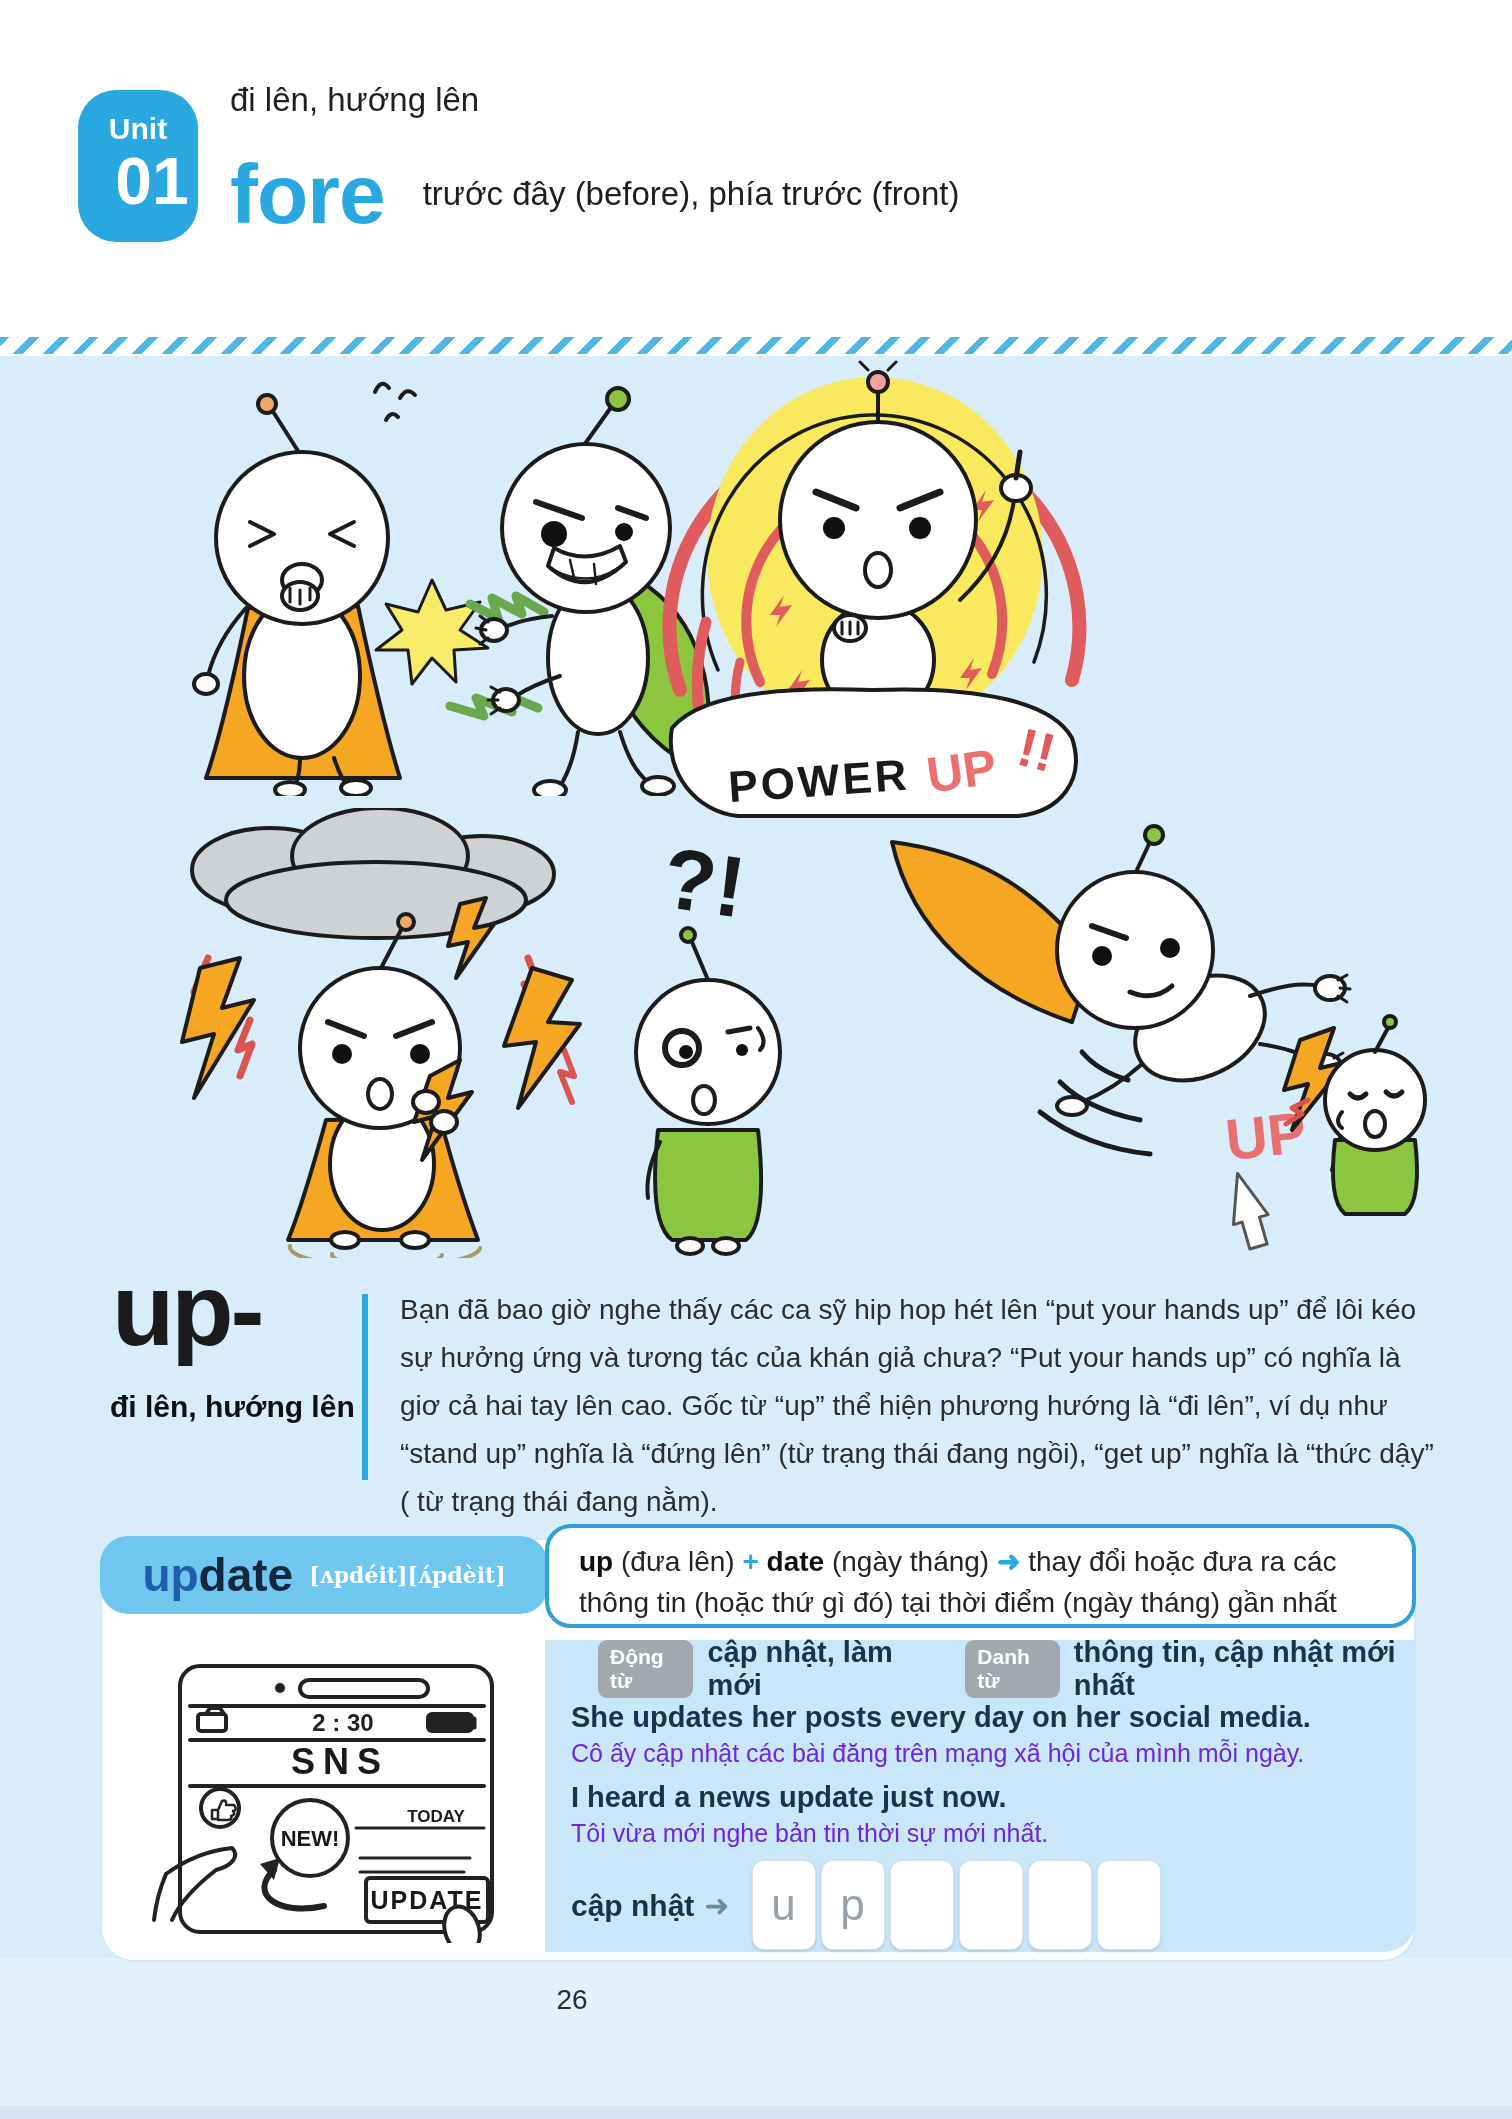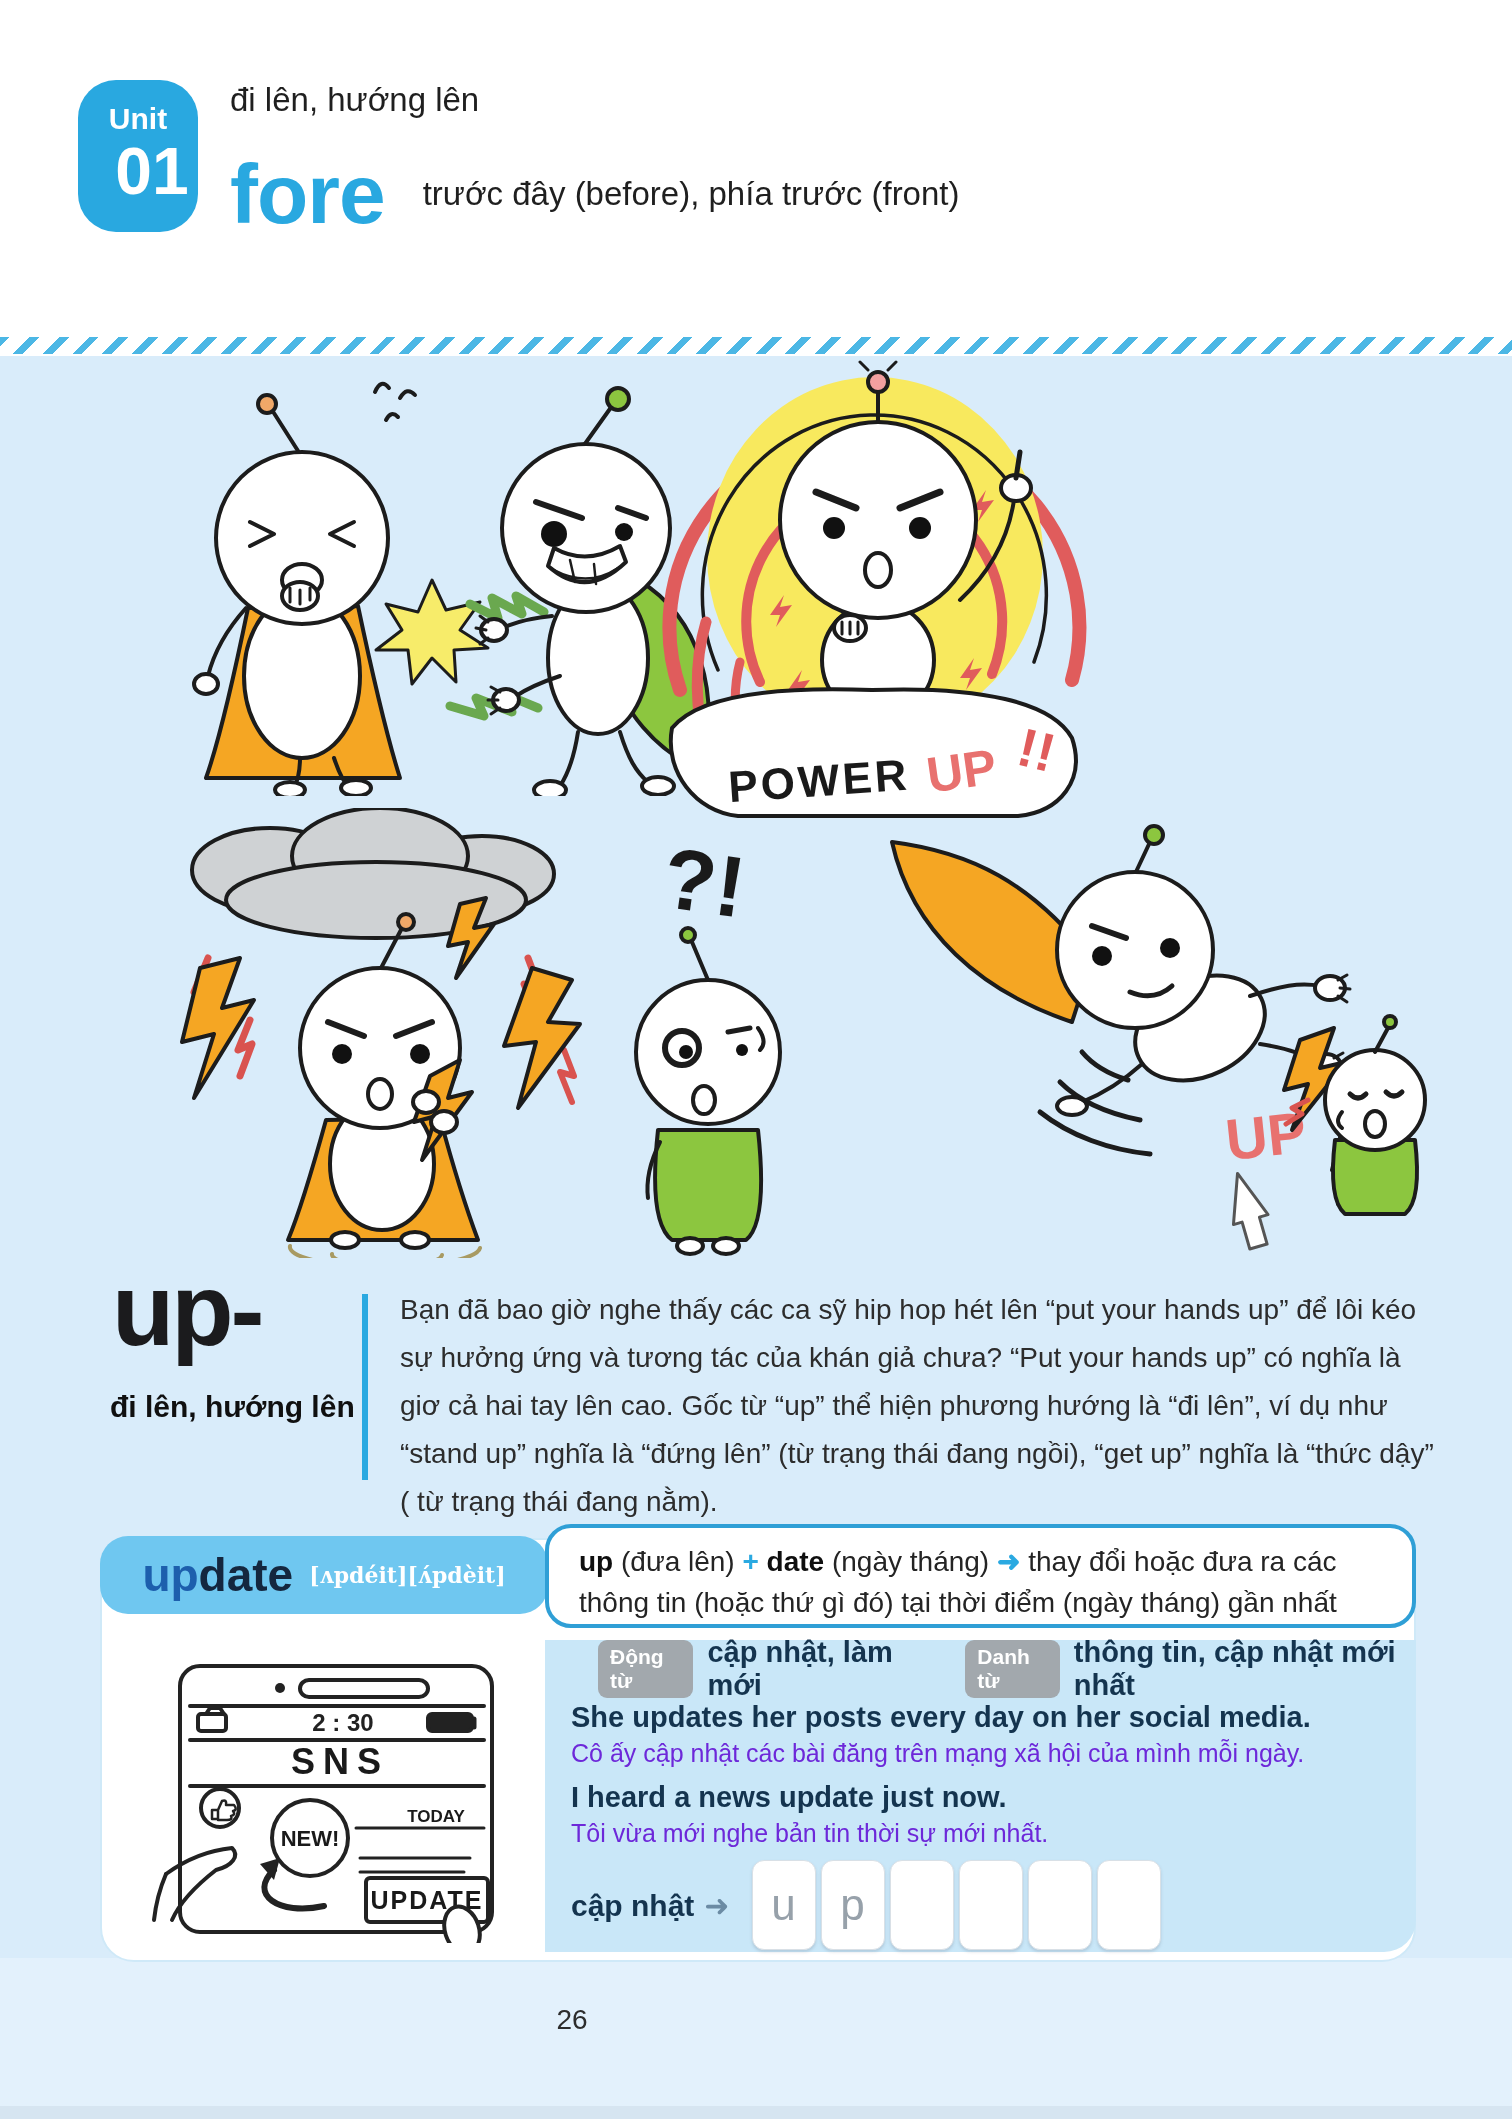--- a/index.html
+++ b/index.html
@@ -5,21 +5,21 @@
   html,body{margin:0;padding:0;background:#ffffff;}
   .page{position:relative;width:1512px;height:2119px;background:#ffffff;overflow:hidden;
         font-family:"Liberation Sans",sans-serif;color:#1f1f1f;}
   .bg-blue{position:absolute;left:0;top:356px;width:1512px;height:1763px;background:#d9ecfa;}
   .bg-lighter{position:absolute;left:0;top:1958px;width:1512px;height:148px;background:#e3f1fc;}
   .bottom-strip{position:absolute;left:0;top:2106px;width:1512px;height:13px;background:#d6e5f1;}
   .divider{position:absolute;left:0;top:337px;width:1512px;height:17px;
            background:repeating-linear-gradient(135deg,#4cb7e5 0 7px,transparent 7px 21px);}
 
   
-  .unit-badge{position:absolute;left:78px;top:80px;width:120px;height:152px;background:#29a8e0;
+  .unit-badge{position:absolute;left:78px;top:90px;width:120px;height:152px;background:#29a8e0;
               border-radius:38px;color:#fff;text-align:center;}
   .unit-badge .u{font-size:30px;font-weight:bold;margin-top:22px;}
   .unit-badge .n{font-size:66px;font-weight:bold;line-height:1;margin-top:2px;padding-left:28px;}
   .title-line{position:absolute;display:flex;align-items:center;gap:38px;white-space:nowrap;}
   .t1{left:230px;top:48px;height:104px;}
   .t2{left:230px;top:142px;height:104px;}
   .title-word{font-size:84px;font-weight:800;color:#29a8e0;letter-spacing:-1px;}
   .title-meaning{font-size:33px;color:#1f1f1f;}
 
   
@@ -54,21 +54,21 @@
   .ex-vi{margin-top:1px;font-size:25px;line-height:30px;color:#6d28d9;}
   .practice{display:flex;align-items:flex-end;margin-top:12px;}
   .practice-label{font-size:30px;font-weight:800;color:#14344f;line-height:88px;}
   .practice-arrow{font-size:30px;color:#6b8ba4;margin:0 22px 0 10px;line-height:88px;}
   .cells{display:flex;gap:5px;}
   .cell{width:62px;height:88px;background:#fff;border:1px solid #d9e0e6;border-radius:12px;
         box-shadow:0 2px 3px rgba(120,140,160,.3);display:flex;align-items:center;justify-content:center;
         font-size:44px;color:#97a1aa;}
   .phone{position:absolute;left:26px;top:118px;}
 
-  .page-num{position:absolute;left:522px;top:1984px;width:100px;text-align:center;font-size:28px;color:#2d2d2d;margin-top:20px;}
+  .page-num{position:absolute;left:522px;top:1984px;width:100px;text-align:center;font-size:28px;color:#2d2d2d;}
 
   svg text{font-family:"Liberation Sans",sans-serif;}
 </style>
 </head>
 <body>
 
 <div class="page">
 
   <div class="bg-blue"></div>
   <div class="bg-lighter"></div>

